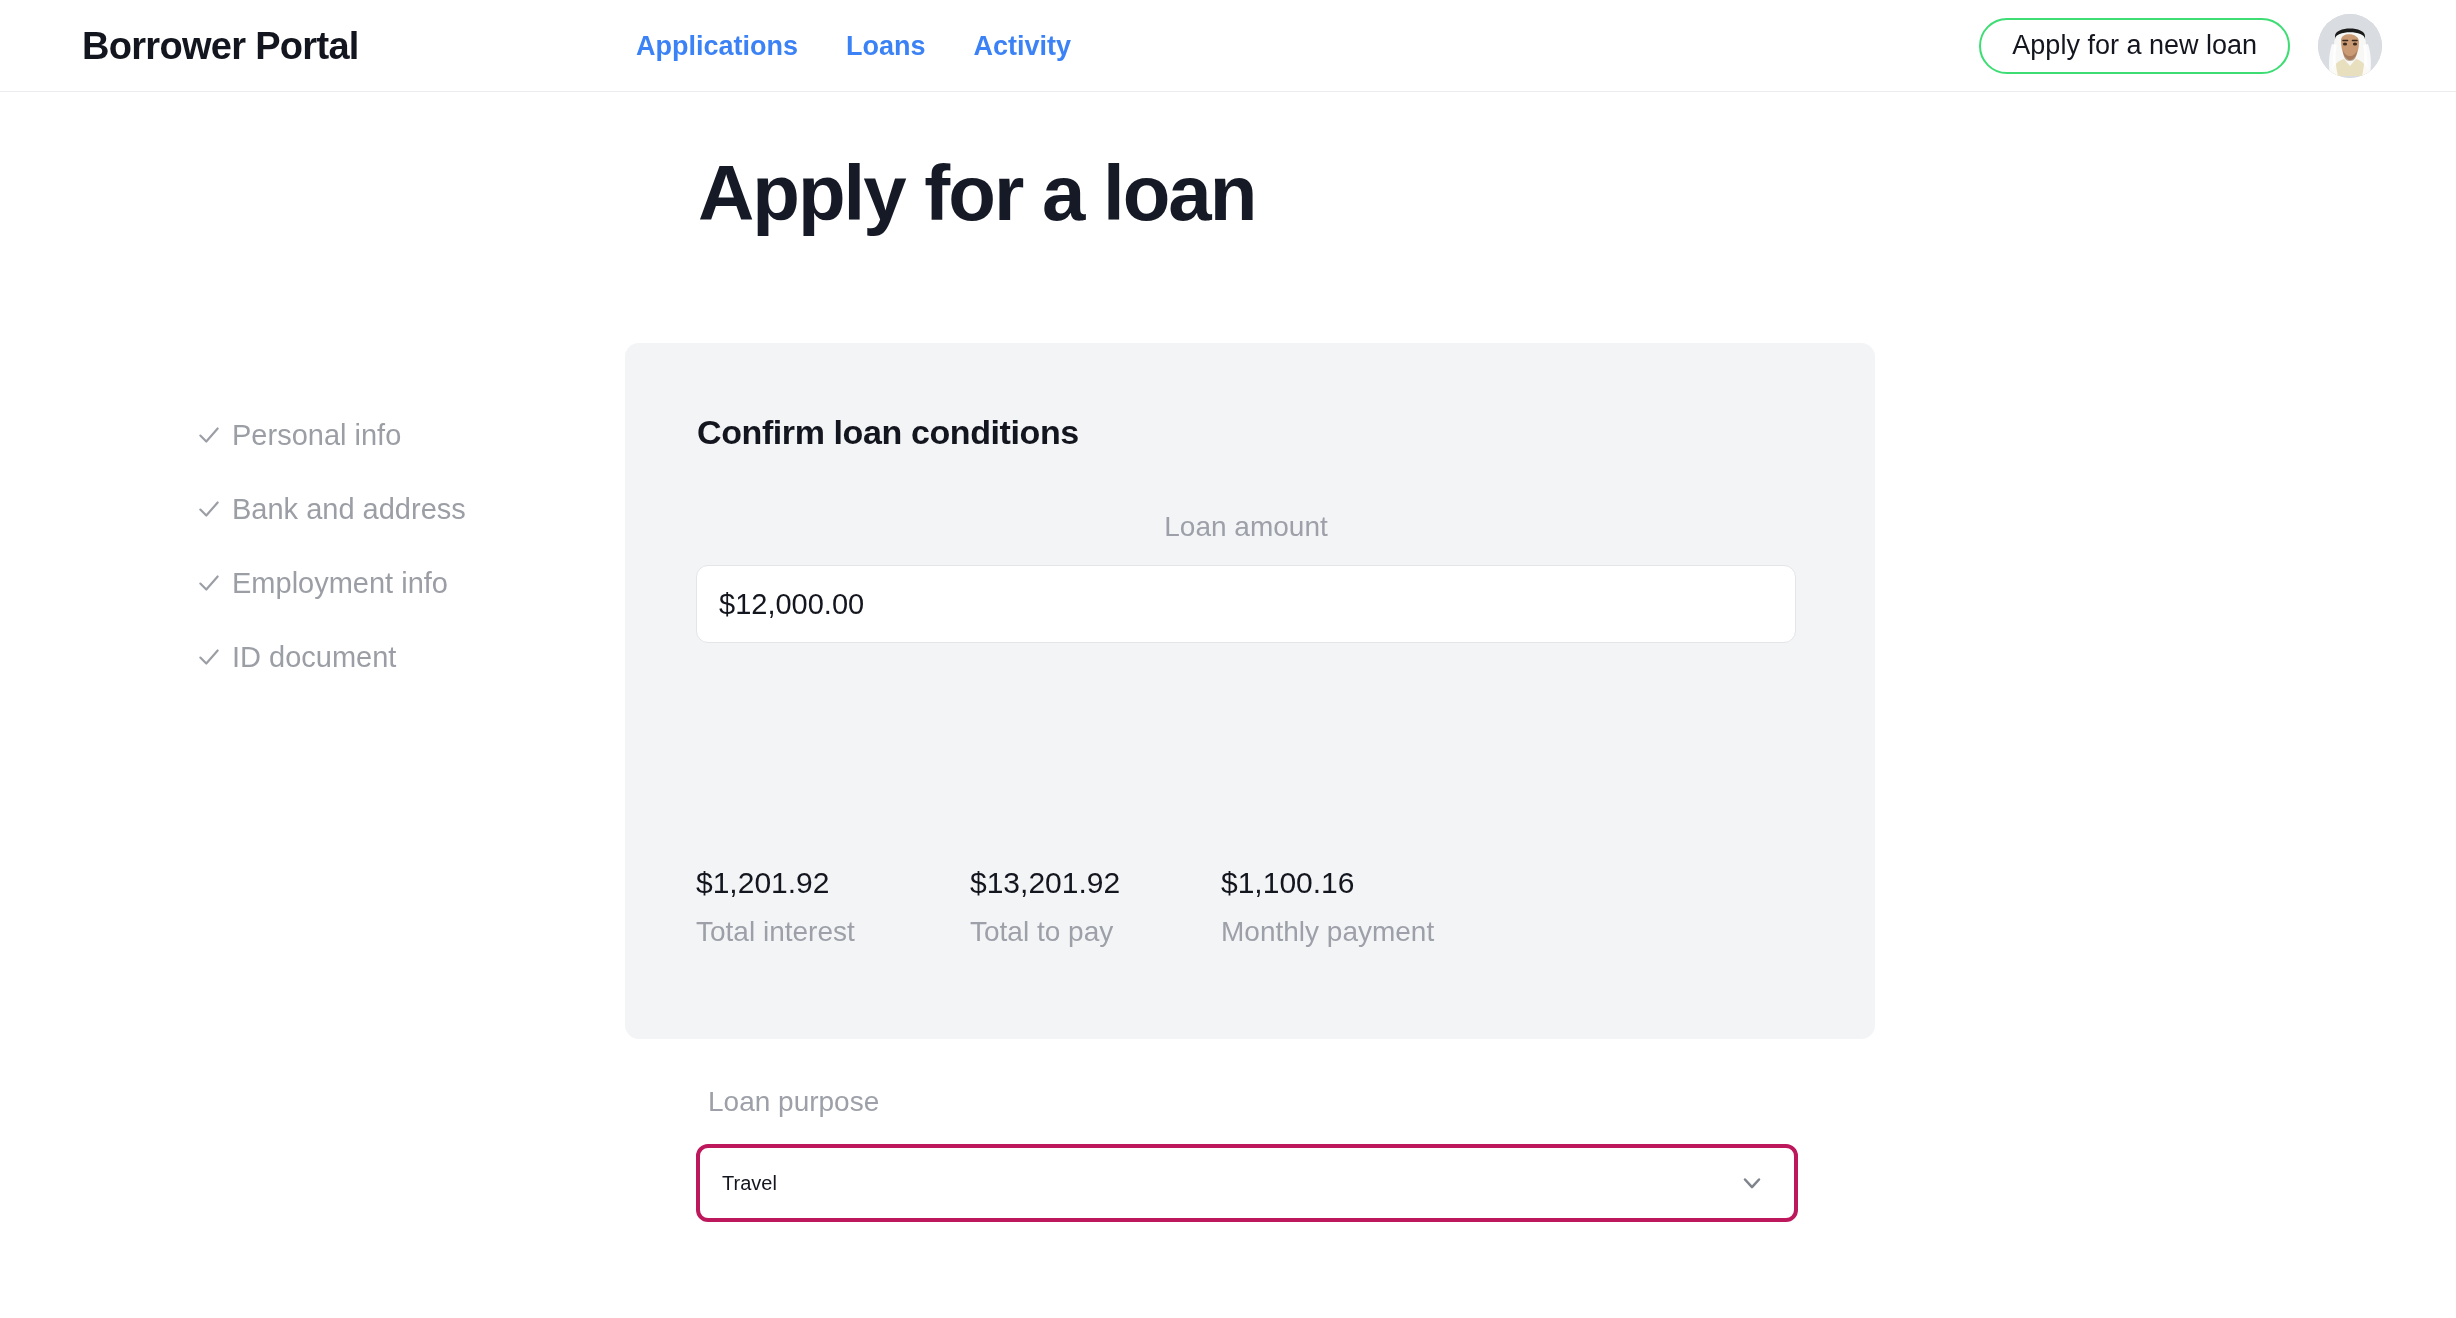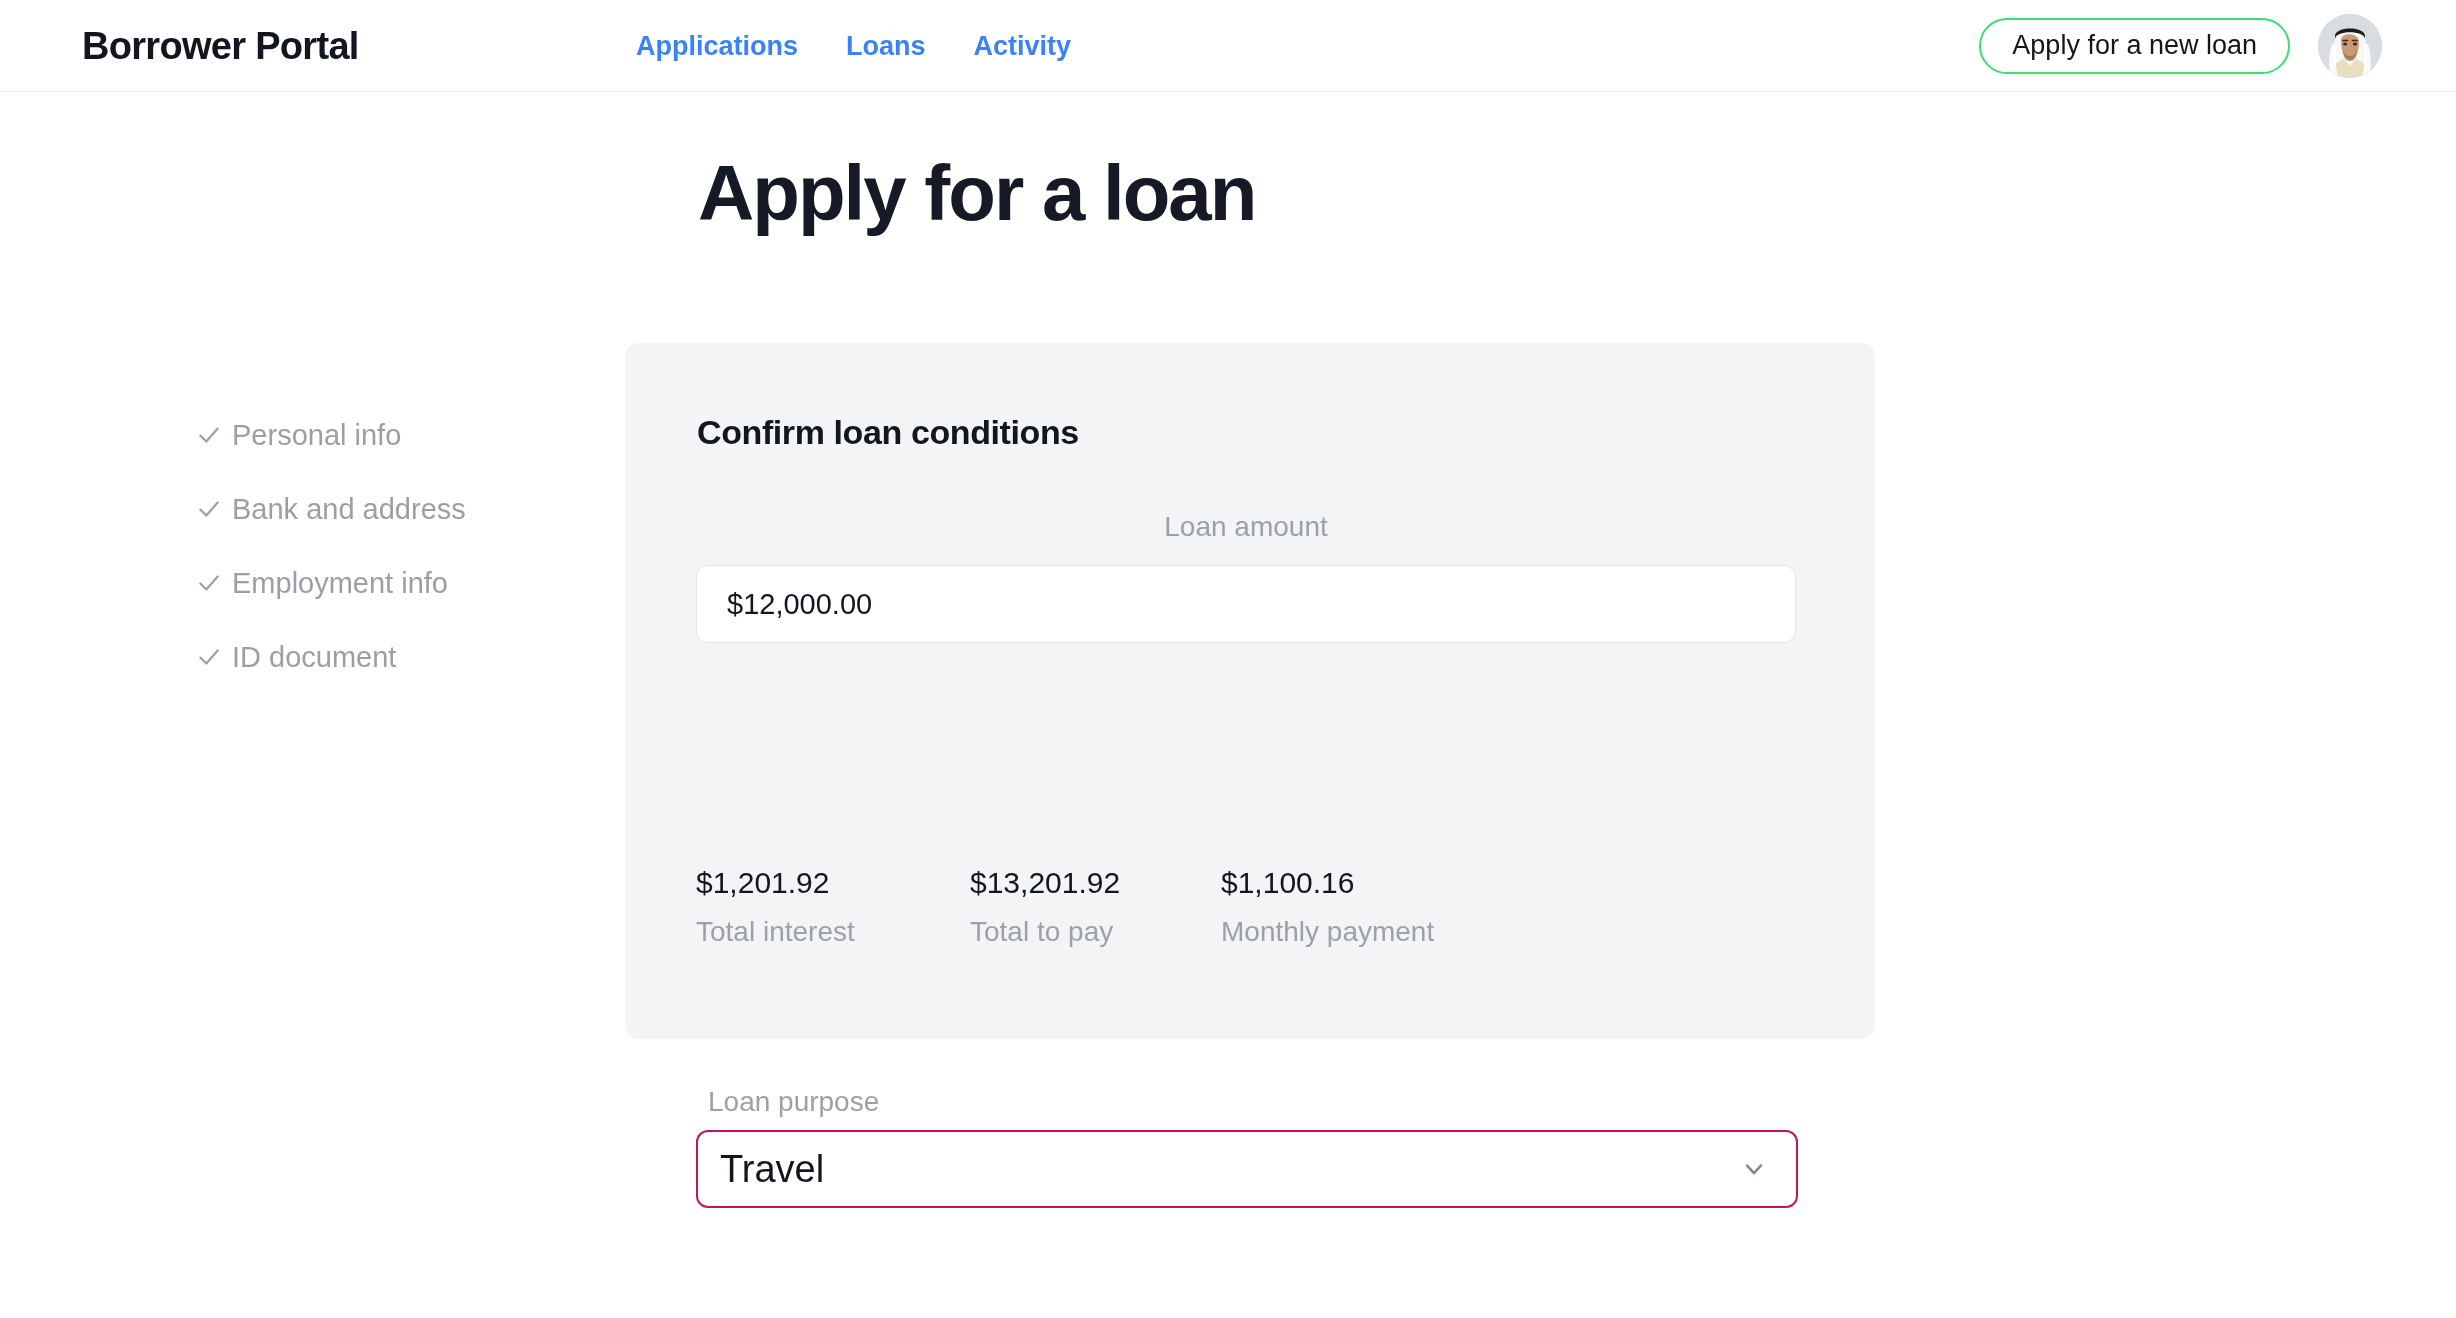--- a/index.html
+++ b/index.html
@@ -158,21 +158,21 @@
   }
 
   .text-input {
     width: 1100px;
     height: 78px;
     background: #ffffff;
     border: 1px solid #e3e5e9;
     border-radius: 12px;
     display: flex;
     align-items: center;
-    padding: 0 30px;
+    padding: 0 22px;
     font-size: 29px;
     color: #14161f;
     cursor: text;
     font-family: "Liberation Sans", sans-serif;
   }
 
   #field-loan-amount { position: absolute; left: 71px; top: 168px; text-align: center; }
   #field-loan-amount .text-input { margin-top: 22px; }
 
   #field-loan-term { position: absolute; left: 71px; top: 344px; }
@@ -201,31 +201,31 @@
 
   
   .purpose {
     position: absolute;
     left: 696px;
     top: 1086px;
     width: 1102px;
   }
   .purpose .field-label { margin-left: 12px; }
   .select-box {
-    margin-top: 12px;
+    margin-top: 26px;
     width: 1102px;
     height: 78px;
     background: #ffffff;
-    border: 2px solid #be185d;
+    border: 4px solid #be185d;
     border-radius: 12px;
     display: flex;
     align-items: center;
     justify-content: space-between;
     padding: 0 22px;
-    font-size: 38px;
+    font-size: 20px;
     color: #14161f;
     cursor: pointer;
   }
   .chevron { display: flex; align-items: center; color: #80848c; margin-right: 6px; }
   .chevron svg { display: block; }
 </style>
 </head>
 <body>
 
 <div class="header">

